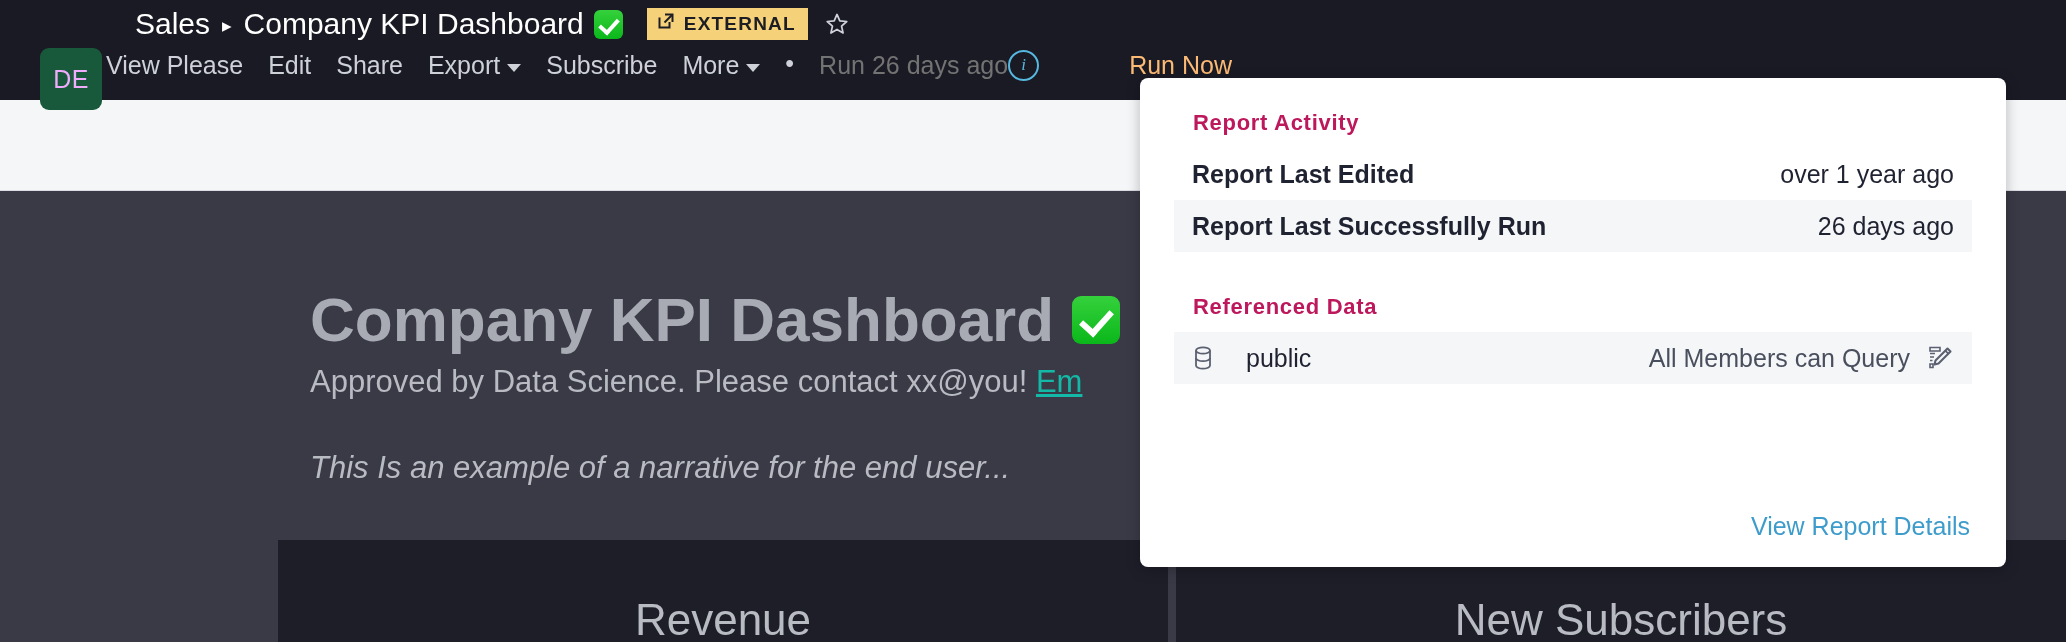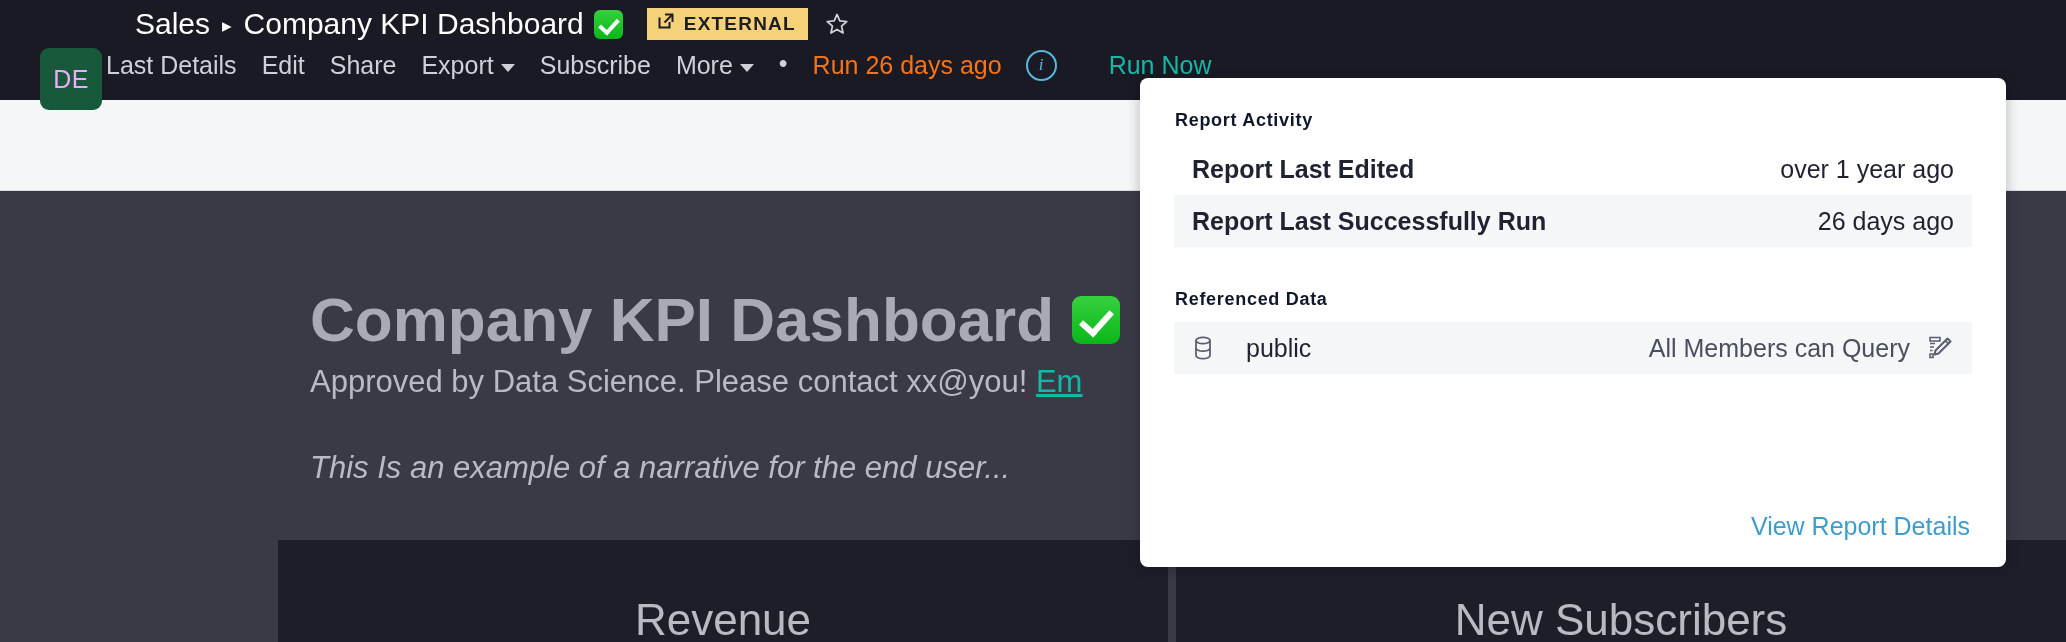--- a/index.html
+++ b/index.html
@@ -129,42 +129,43 @@
     display: inline-block;
     transform: translateY(3px);
   }
   .dot-sep {
     color: #ced1d8;
     font-size: 25px;
     margin-right: 25px;
     transform: translateY(-2px);
   }
   .run-status {
-    color: #f97316;
-    font-size: 25px;
-    margin-right: 24px;
+    color: #737373;
+    font-size: 25px;
+    margin-right: 0;
   }
   .info-icon {
     width: 27px; height: 27px;
     border: 2px solid #57b8e0;
     border-radius: 50%;
     color: #57b8e0;
     font-size: 17px;
     font-style: italic;
     font-family: "Liberation Serif", serif;
     display: flex;
     align-items: center;
     justify-content: center;
     margin-right: 52px;
     flex: none;
   }
   .run-now {
-    color: #14b8a6;
+    color: #fdba74;
     font-size: 25px;
     text-decoration: none;
+    margin-left: 38px;
   }
 
   
   .light-strip {
     position: absolute;
     left: 0; top: 100px;
     width: 2066px; height: 91px;
     background: #f5f6f8;
     border-bottom: 1px solid #d9dce2;
     box-sizing: border-box;
@@ -248,25 +249,25 @@
     width: 866px;
     height: 489px;
     background: #ffffff;
     border-radius: 8px;
     box-shadow: 0 3px 14px rgba(0,0,0,0.25);
     box-sizing: border-box;
     padding: 0;
     overflow: hidden;
   }
   .pop-section-title {
-    color: #0f172a;
-    font-size: 18px;
+    color: #be185d;
+    font-size: 22px;
     font-weight: bold;
     letter-spacing: 0.7px;
-    margin: 32px 0 12px 35px;
+    margin: 32px 0 12px 53px;
   }
   .pop-table {
     margin: 0 34px;
   }
   .pop-row {
     display: flex;
     align-items: center;
     justify-content: space-between;
     height: 52px;
     padding: 0 18px;
@@ -368,21 +369,21 @@
 
       <span class="star-btn">
         <svg width="26" height="26" viewBox="0 0 24 24">
           <path d="M12 3.2 L14.6 9.1 L21 9.7 L16.2 14 L17.6 20.3 L12 17 L6.4 20.3 L7.8 14 L3 9.7 L9.4 9.1 Z" fill="none" stroke="#cfd2d8" stroke-width="1.6" stroke-linejoin="round"></path>
         </svg>
       </span>
     </div>
 
     <div class="menu-row">
       <a href="#" class="menu-item">
-        <span>Last Details</span>
+        <span>View Please</span>
       </a>
       <a href="#" class="menu-item">
         <span>Edit</span>
       </a>
       <a href="#" class="menu-item">
         <span>Share</span>
       </a>
       <a href="#" class="menu-item">
         <span>Export</span>
         <span class="caret"></span>

